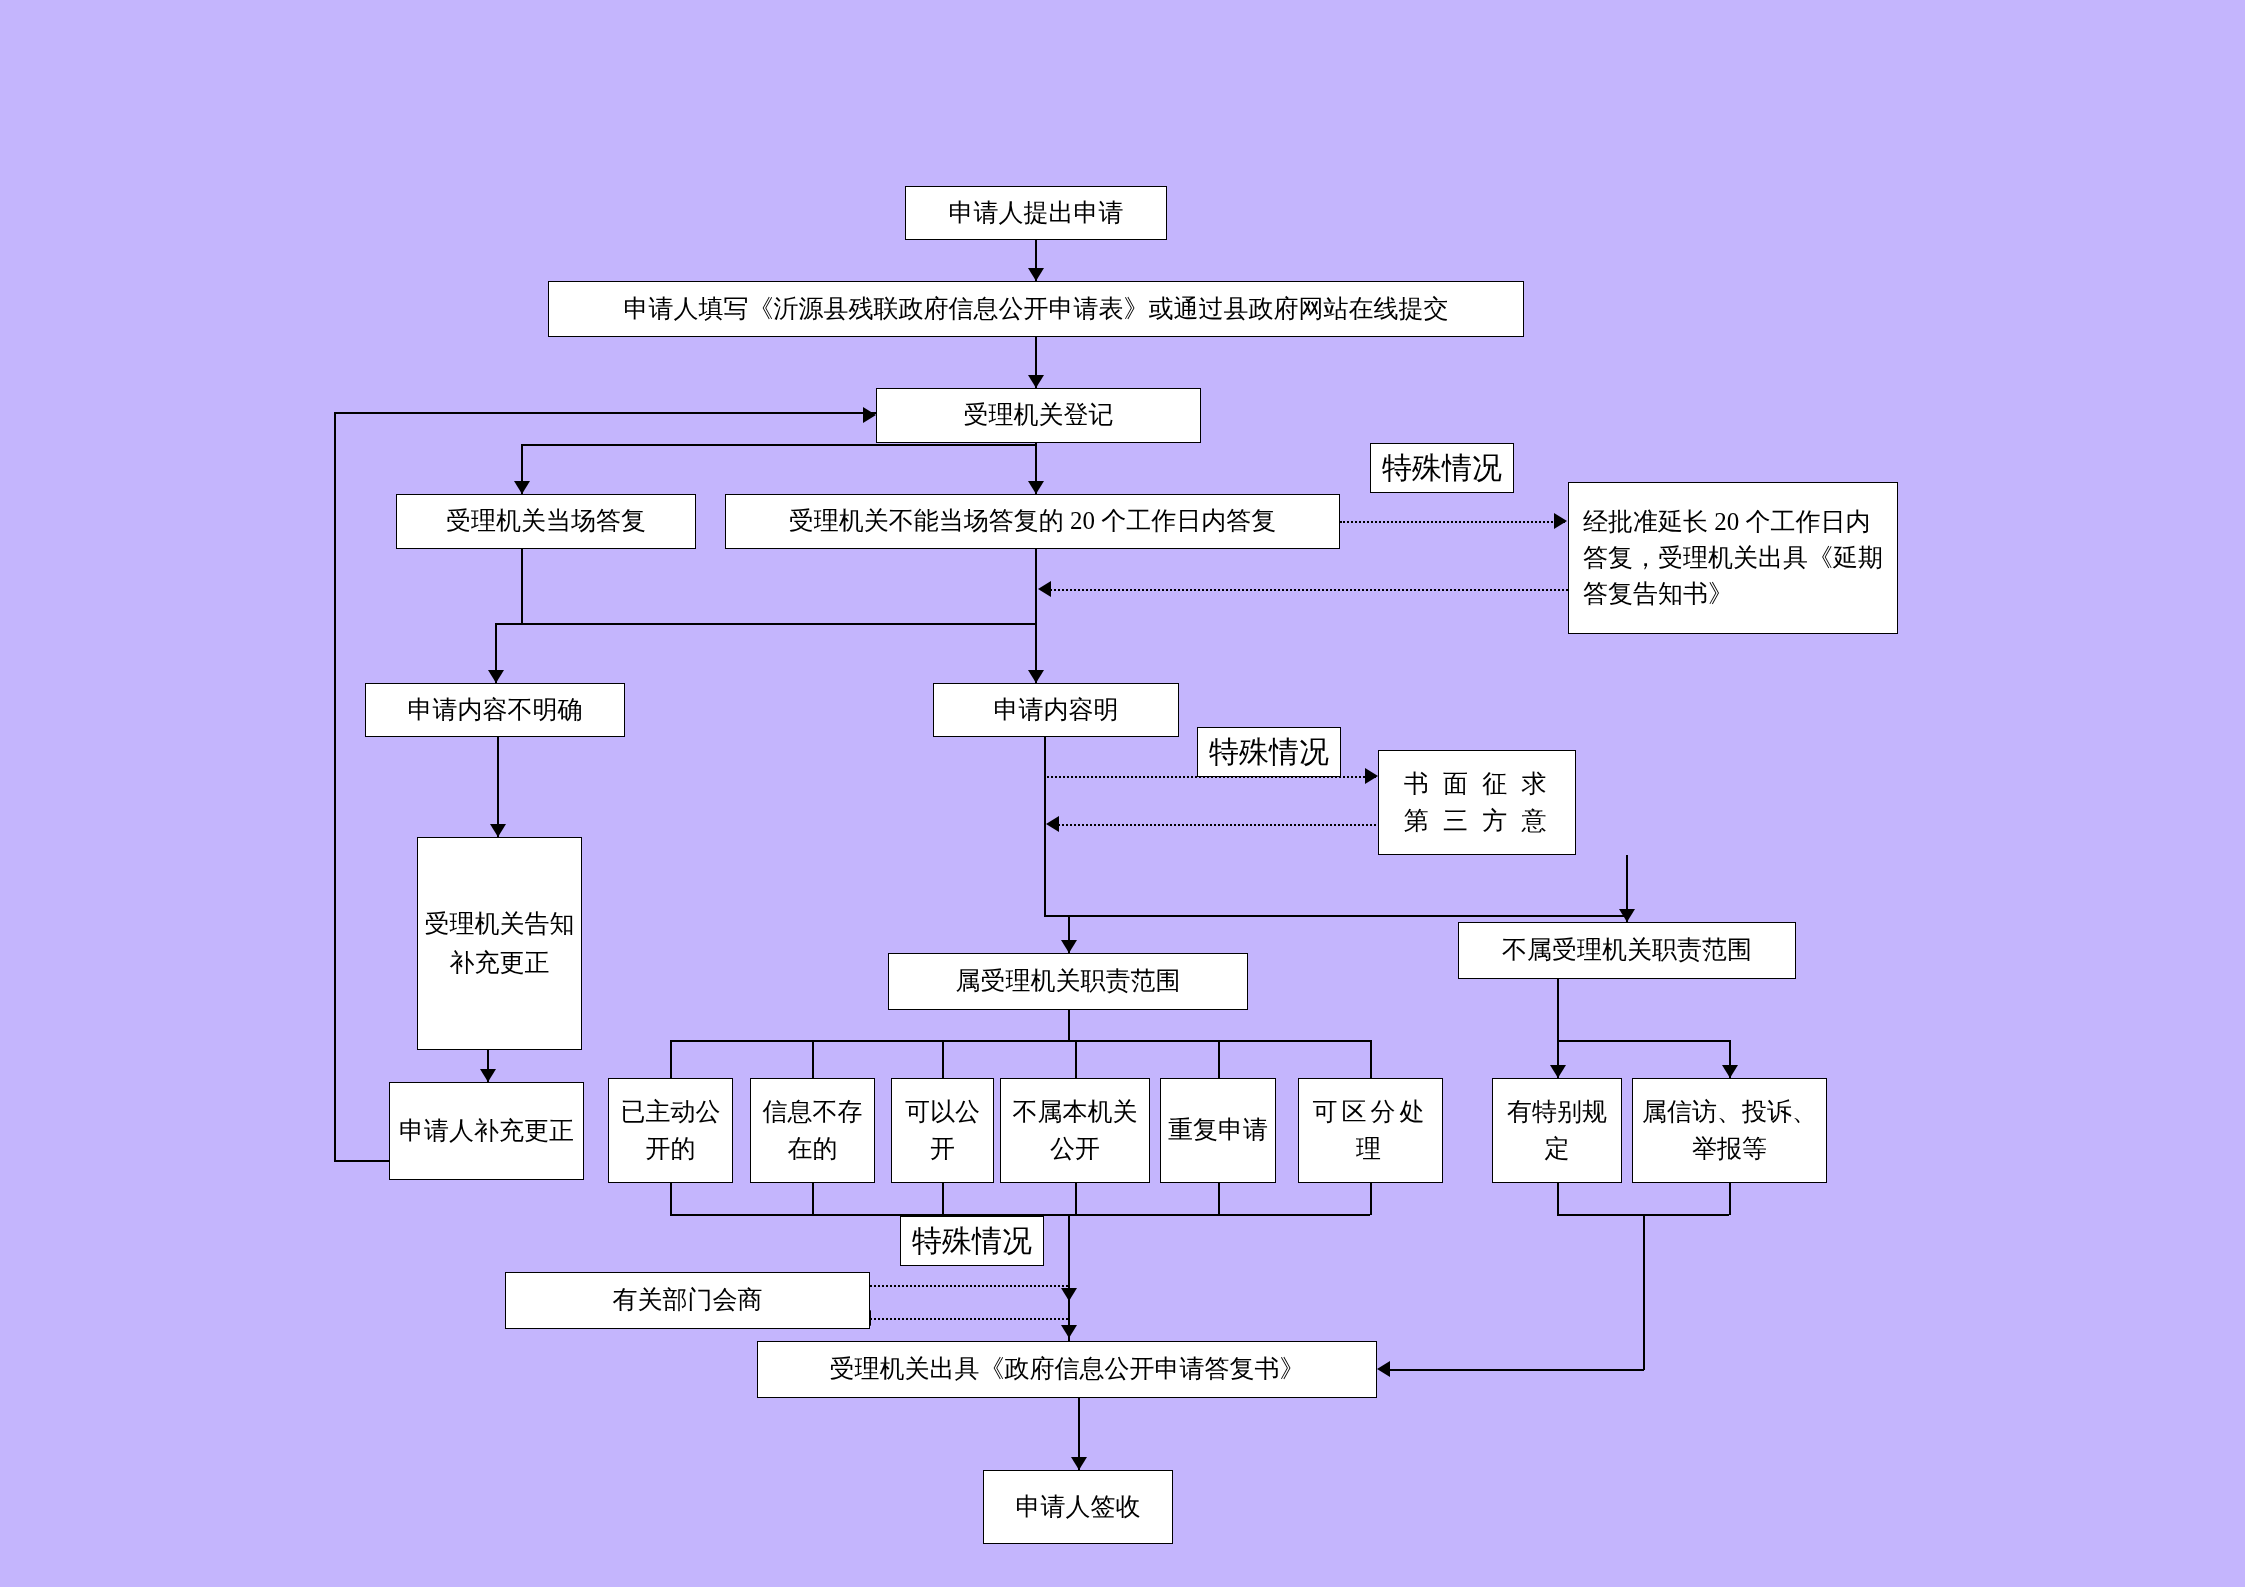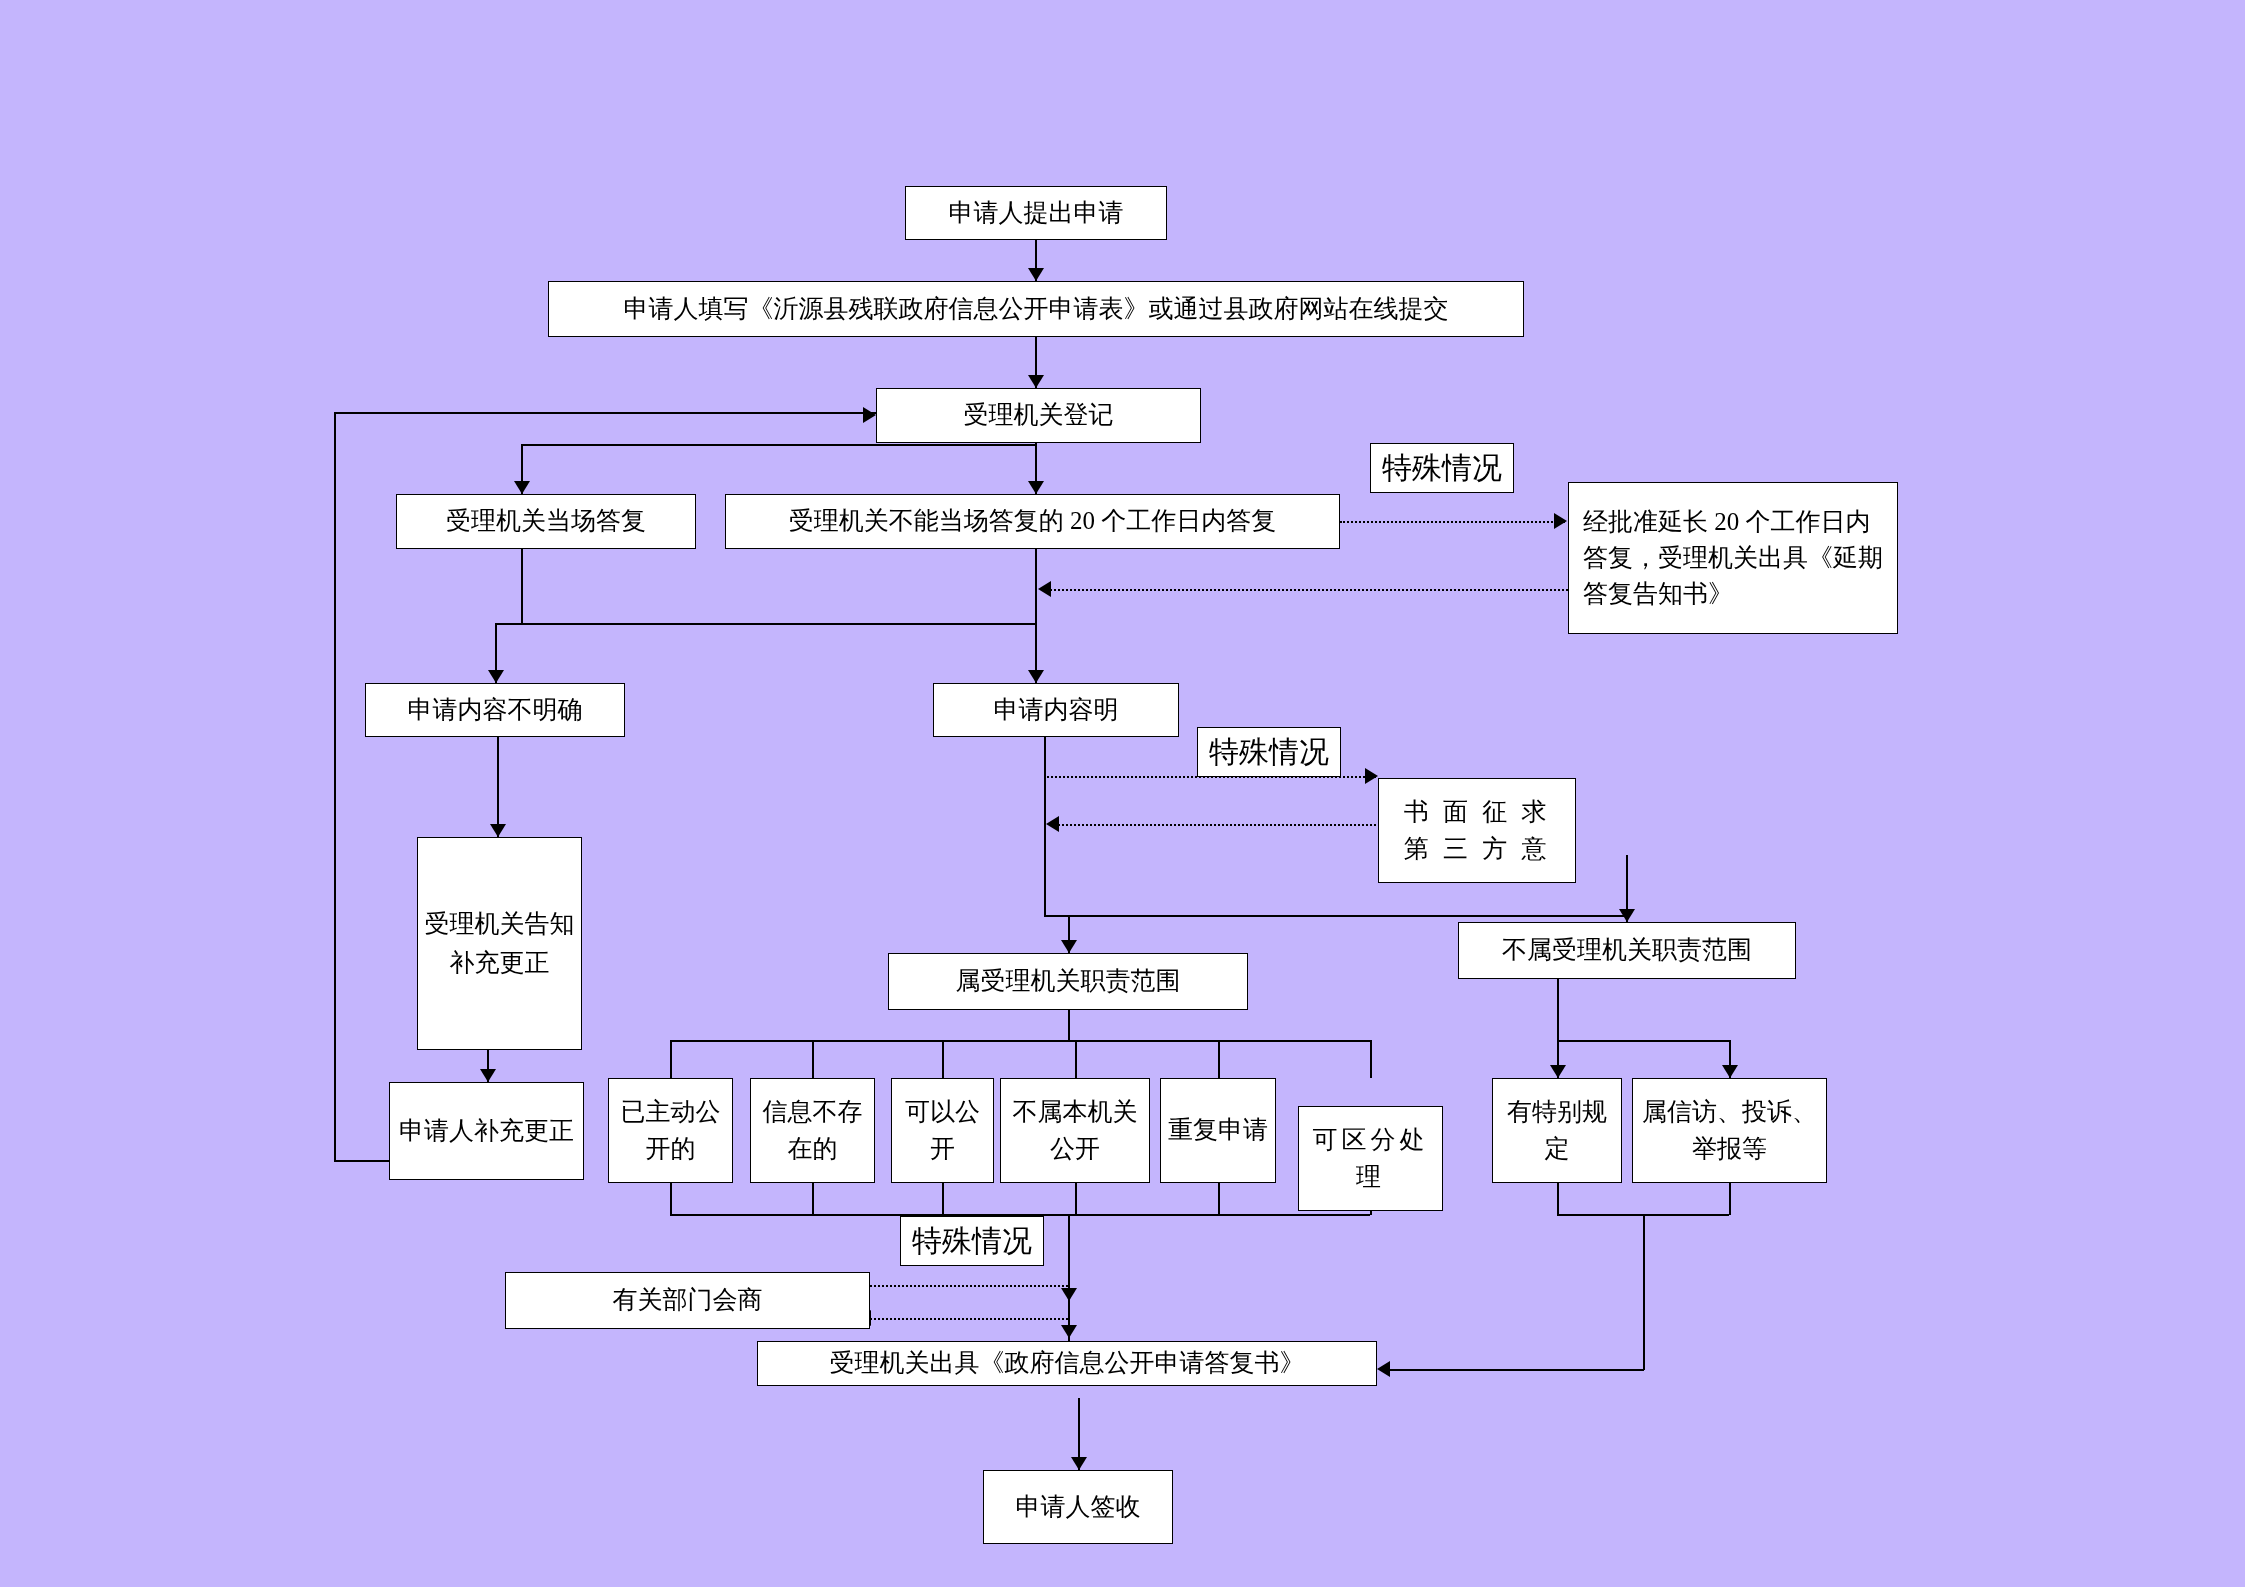--- a/index.html
+++ b/index.html
@@ -27,21 +27,21 @@
     justify-content: center;
     text-align: center;
     color: #000000;
     font-size: 25px;
     line-height: 1.45;
     padding: 2px 6px;
     z-index: 3;
     white-space: pre-line;
   }
   .node.sm { font-size: 30px; }
-  .node.spaced { letter-spacing: 4px; margin-top: 28px; }
+  .node.spaced { letter-spacing: 4px; }
   .line {
     position: absolute;
     background: #000000;
     z-index: 1;
   }
   .hline { height: 1.6px; }
   .vline { width: 1.6px; }
   .dline {
     position: absolute;
     z-index: 1;
@@ -121,21 +121,21 @@
   <div class="node spaced" style="left:1298px; top:1078px; width:145px; height:105px;">可区分处理</div>
 
   <div class="node" style="left:1492px; top:1078px; width:130px; height:105px;">有特别规定</div>
 
   <div class="node" style="left:1632px; top:1078px; width:195px; height:105px;">属信访、投诉、举报等</div>
 
   <div class="node sm" style="left:900px; top:1216px; width:144px; height:50px;">特殊情况</div>
 
   <div class="node" style="left:505px; top:1272px; width:365px; height:57px;">有关部门会商</div>
 
-  <div class="node" style="left:757px; top:1341px; width:620px; height:45px;">受理机关出具《政府信息公开申请答复书》</div>
+  <div class="node" style="left:757px; top:1341px; width:620px; height:57px;">受理机关出具《政府信息公开申请答复书》</div>
 
   <div class="node" style="left:983px; top:1470px; width:190px; height:74px;">申请人签收</div>
 
   <div class="line vline" style="left:1035px; top:240px; height:41px;"></div>
   <div class="arrow arrow-down" style="left:1028px; top:268px;"></div>
 
   <div class="line vline" style="left:1035px; top:337px; height:51px;"></div>
   <div class="arrow arrow-down" style="left:1028px; top:375px;"></div>
 
   <div class="line vline" style="left:1035px; top:443px; height:51px;"></div>

